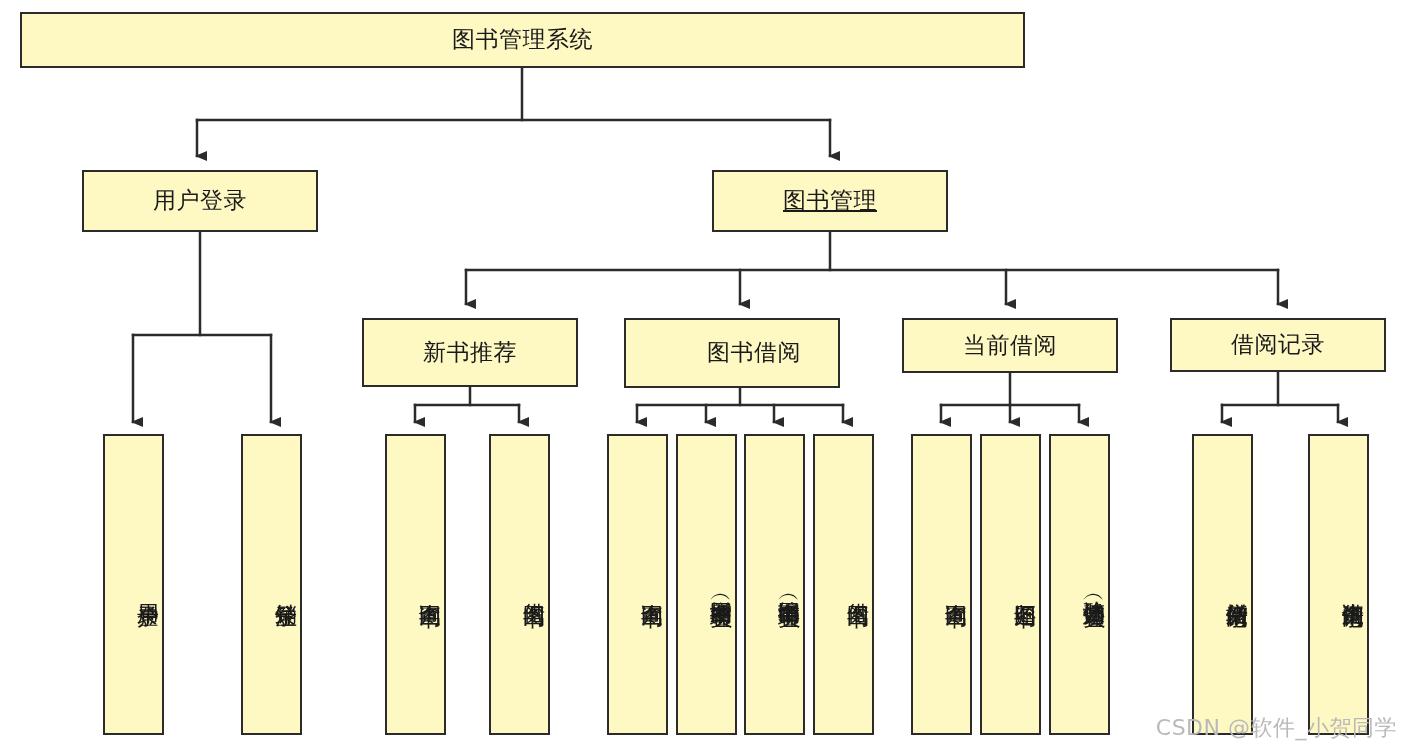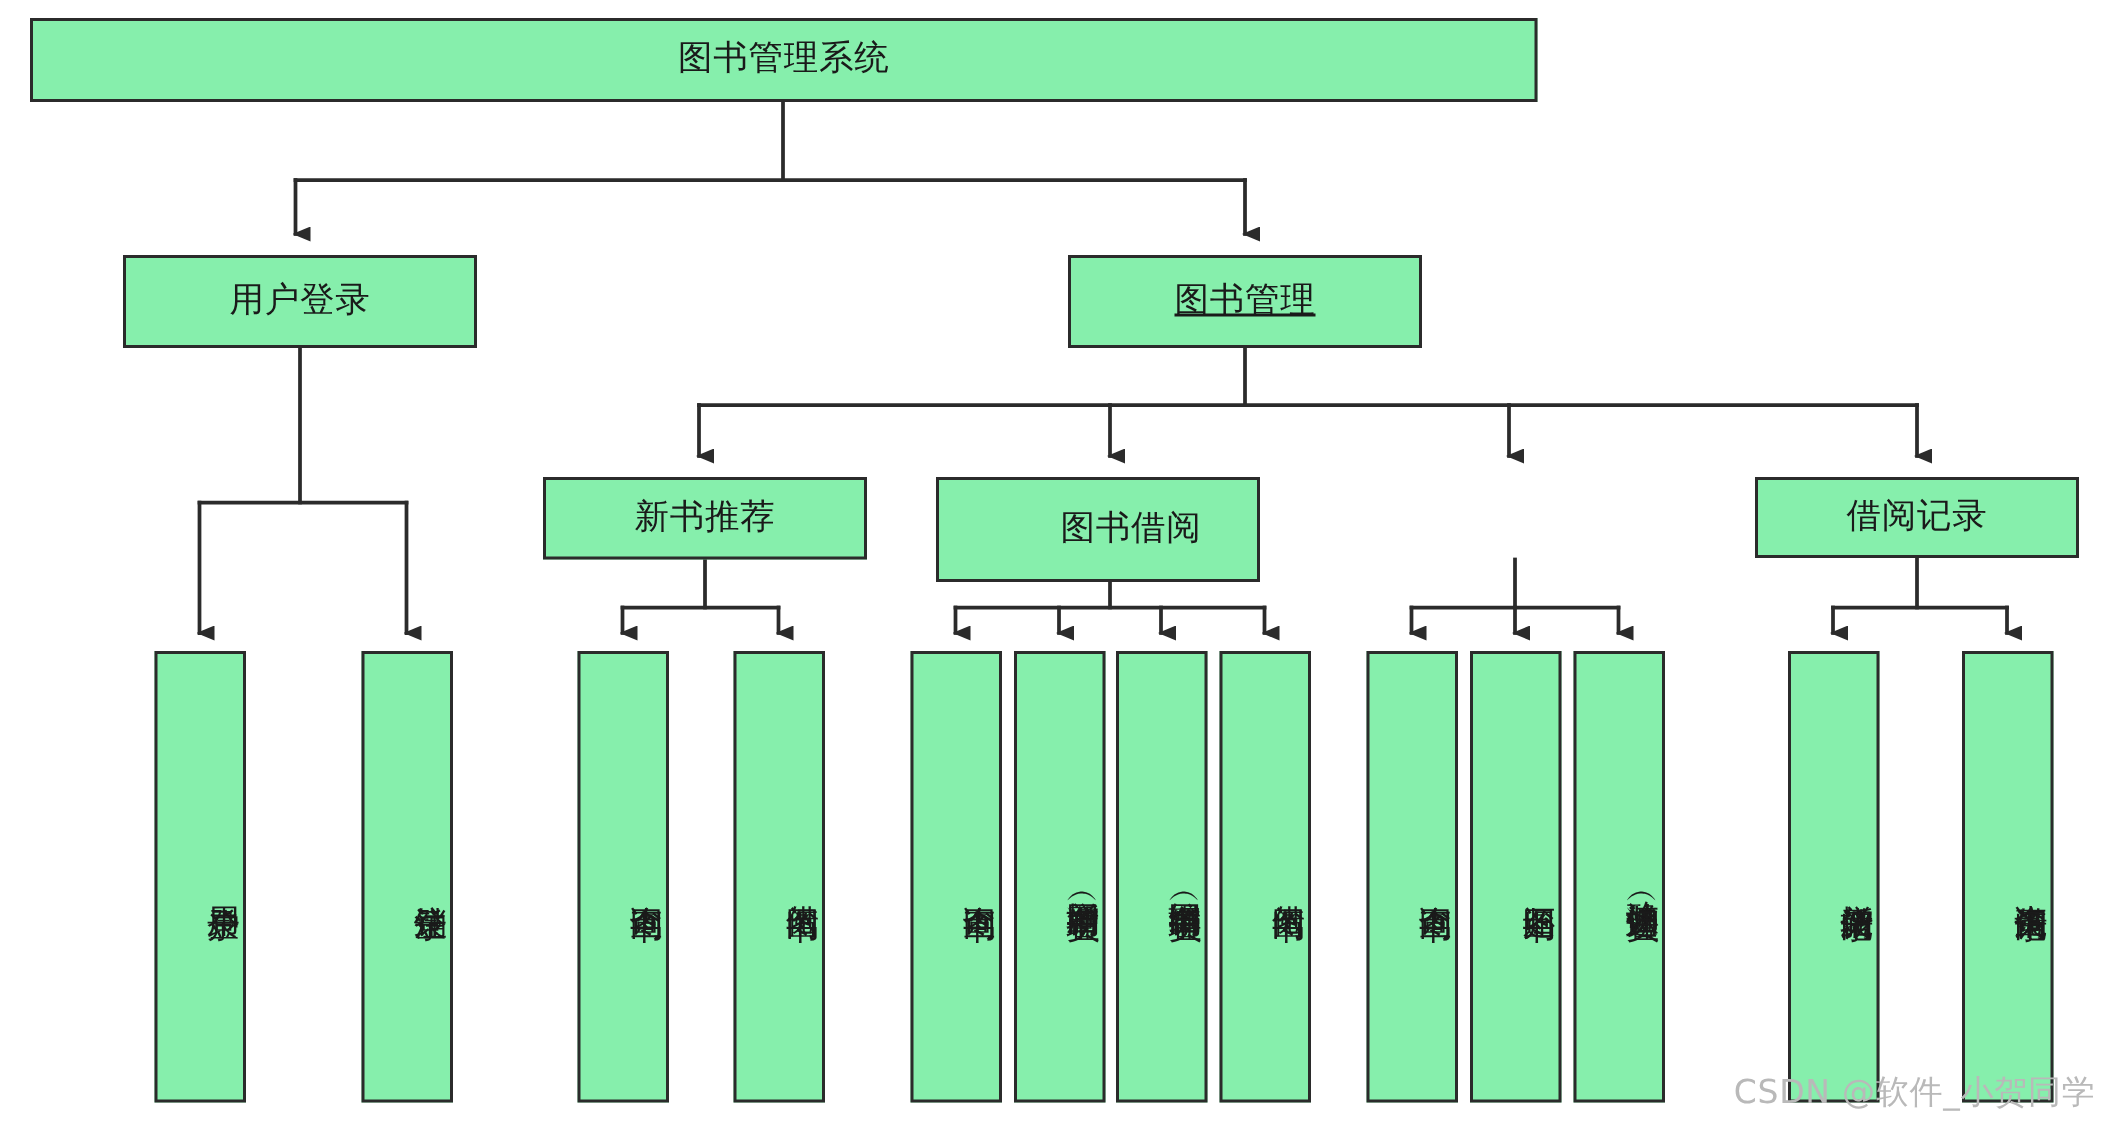--- a/index.html
+++ b/index.html
@@ -14,21 +14,21 @@
     position: relative;
     width: 1405px;
     height: 747px;
     background: #ffffff;
     overflow: hidden;
   }
   .node {
     position: absolute;
     box-sizing: border-box;
     border: 2.5px solid #2b2b2b;
-    background: #86efac;
+    background: #fef9c3;
     display: flex;
     align-items: center;
     justify-content: center;
     color: #1a1a1a;
   }
   .node.horiz {
     font-size: 23px;
     letter-spacing: 0.5px;
     line-height: 1.2;
   }
@@ -124,25 +124,28 @@
     <span>图书管理系统</span>
   </div>
 
   <div class="node horiz" style="left:82px; top:170px; width:236px; height:62px;">
     <span>用户登录</span>
   </div>
   <div class="node horiz" style="left:712px; top:170px; width:236px; height:62px;text-decoration:underline;">
     <span>图书管理</span>
   </div>
 
-  <div class="node horiz" style="left:362px; top:318px; width:216px; height:55px;">
+  <div class="node horiz" style="left:362px; top:318px; width:216px; height:69px;">
     <span>新书推荐</span>
   </div>
   <div class="node horiz" style="left:624px; top:318px; width:216px; height:70px;padding-left:44px;">
     <span>图书借阅</span>
+  </div>
+  <div class="node horiz" style="left:902px; top:318px; width:216px; height:55px;">
+    <span>当前借阅</span>
   </div>
   <div class="node horiz" style="left:1170px; top:318px; width:216px; height:54px;">
     <span>借阅记录</span>
   </div>
 
   <div class="node vert" style="left:103px; top:434px; width:61px; height:301px;">
     <span>用户登录</span>
   </div>
   <div class="node vert" style="left:241px; top:434px; width:61px; height:301px;">
     <span>注销登录</span>

